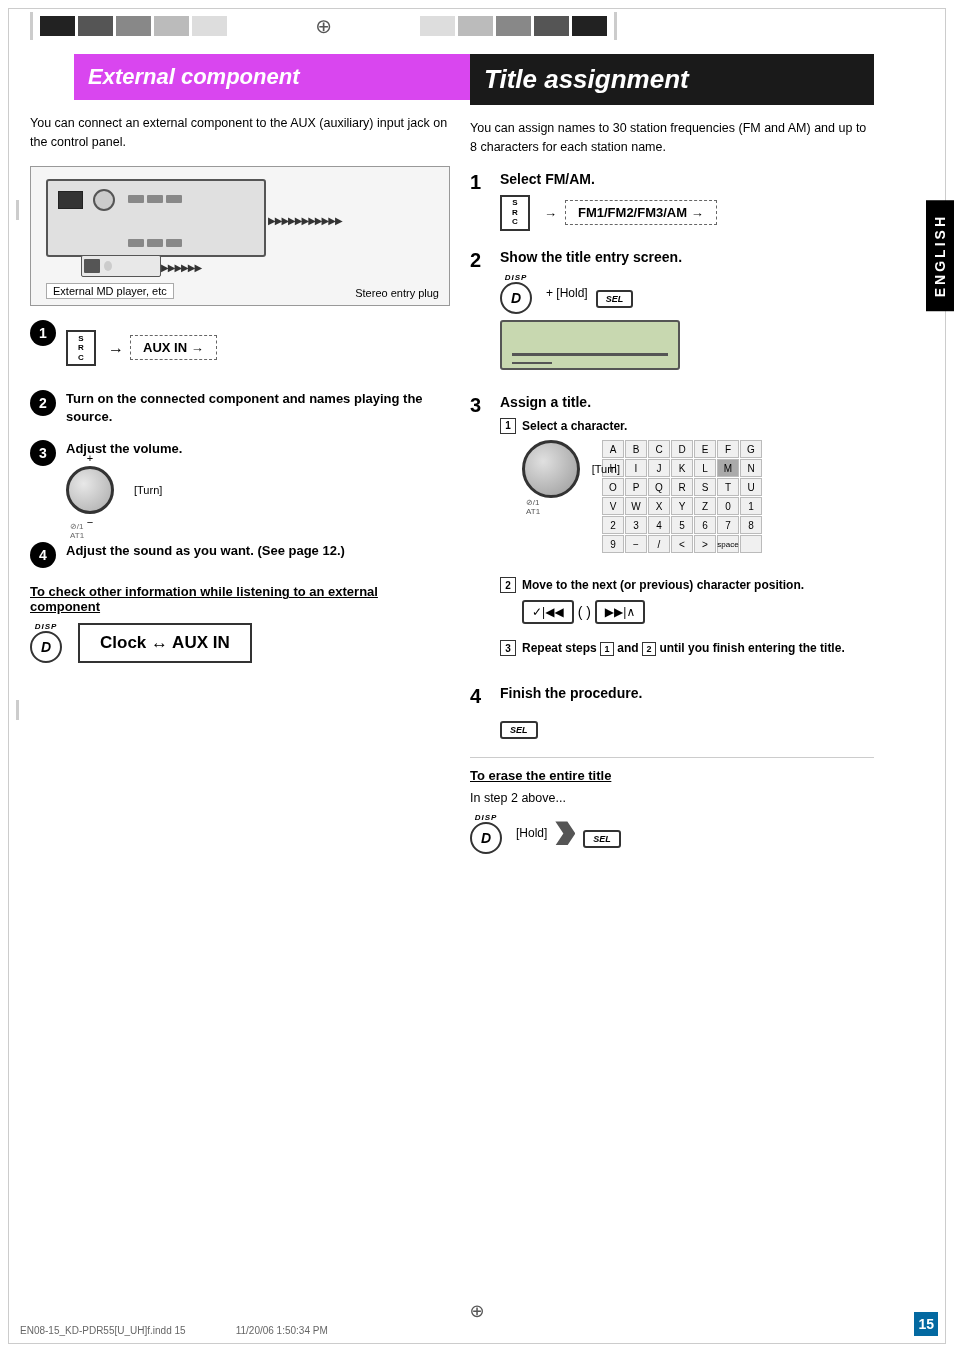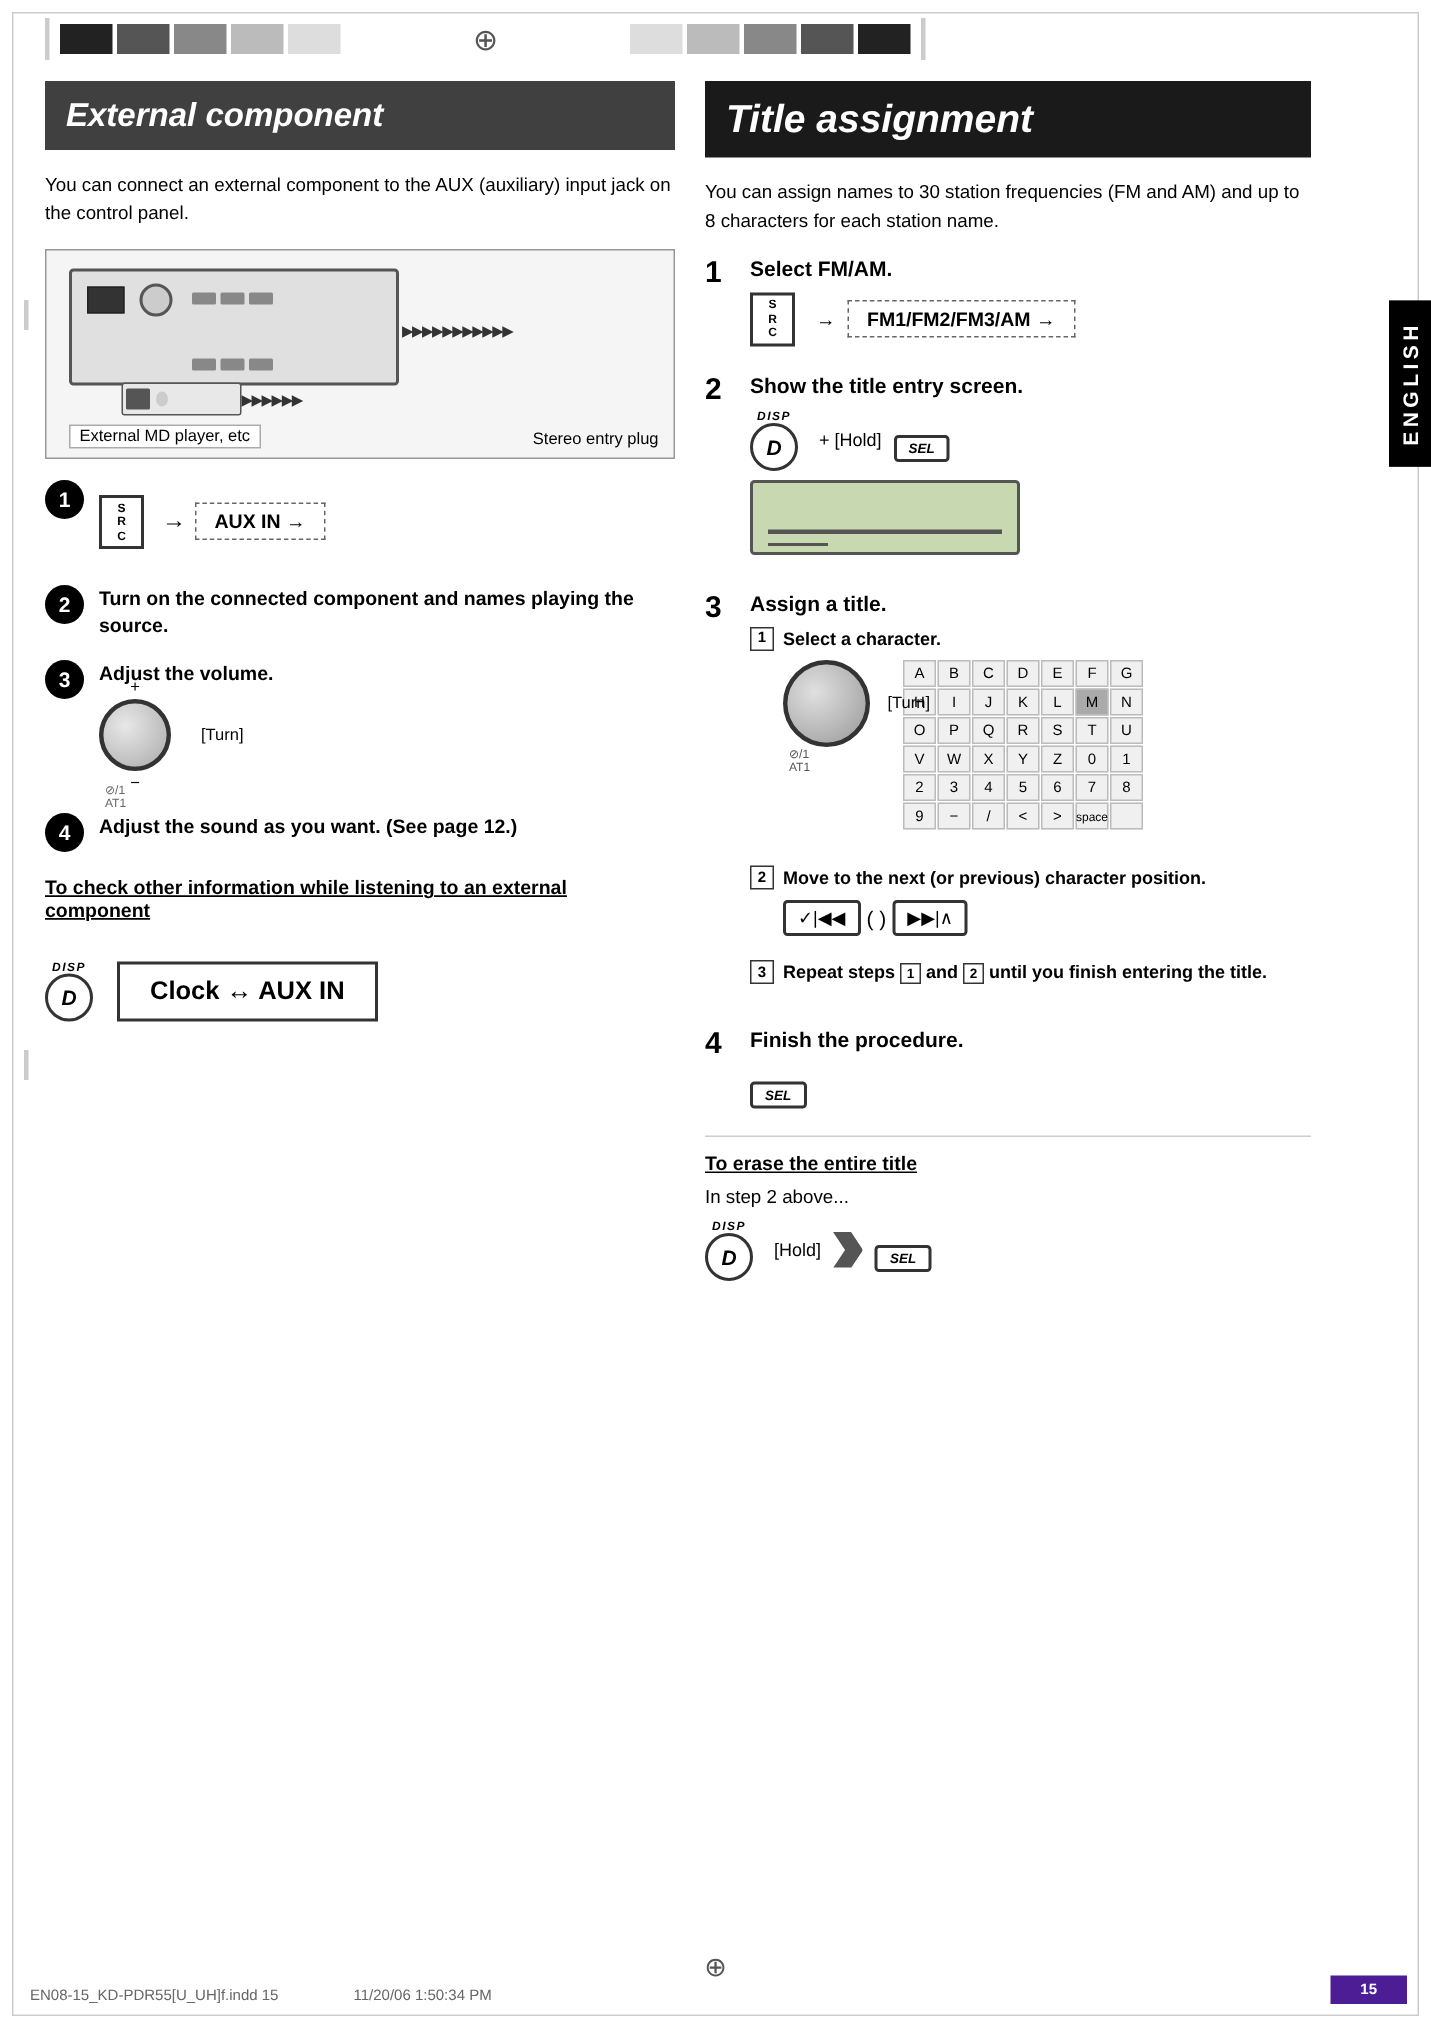--- a/index.html
+++ b/index.html
@@ -33,26 +33,27 @@
       flex-shrink: 0;
     }
 
     
     .right-col {
       flex: 1;
     }
 
     
     .section-title-box {
-      background: #404040;
+      background: #d946ef;
       color: #fff;
       padding: 10px 14px;
       margin-bottom: 14px;
       display: inline-block;
       width: 100%;
+      margin-left: 44px;
     }
     .section-title-box h2 {
       font-style: italic;
       font-size: 22px;
       font-weight: bold;
       line-height: 1.2;
     }
 
     
     .title-assignment-box {
@@ -131,22 +132,21 @@
       padding: 4px 12px;
       font-size: 13px;
       font-weight: bold;
     }
     .arrow-right {
       font-size: 16px;
     }
 
     
     .underline-section {
-      margin: 16px 0 26px 0;
-      text-decoration: underline;
+      margin: 16px 0 8px 0;
     }
     .underline-link {
       font-size: 13px;
       font-weight: bold;
       text-decoration: underline;
       cursor: pointer;
     }
 
     
     .disp-button {
@@ -319,24 +319,24 @@
       font-weight: bold;
       text-decoration: underline;
       margin-bottom: 8px;
     }
 
     
     .page-num-box {
       position: absolute;
       bottom: 16px;
       right: 16px;
-      background: #4c1d95;
+      background: #0369a1;
       color: #fff;
-      padding: 4px 20px;
-      font-size: 10px;
+      padding: 4px 4px;
+      font-size: 14px;
       font-weight: bold;
     }
 
     
     .bottom-footer {
       position: absolute;
       bottom: 16px;
       left: 20px;
       font-size: 10px;
       color: #666;

